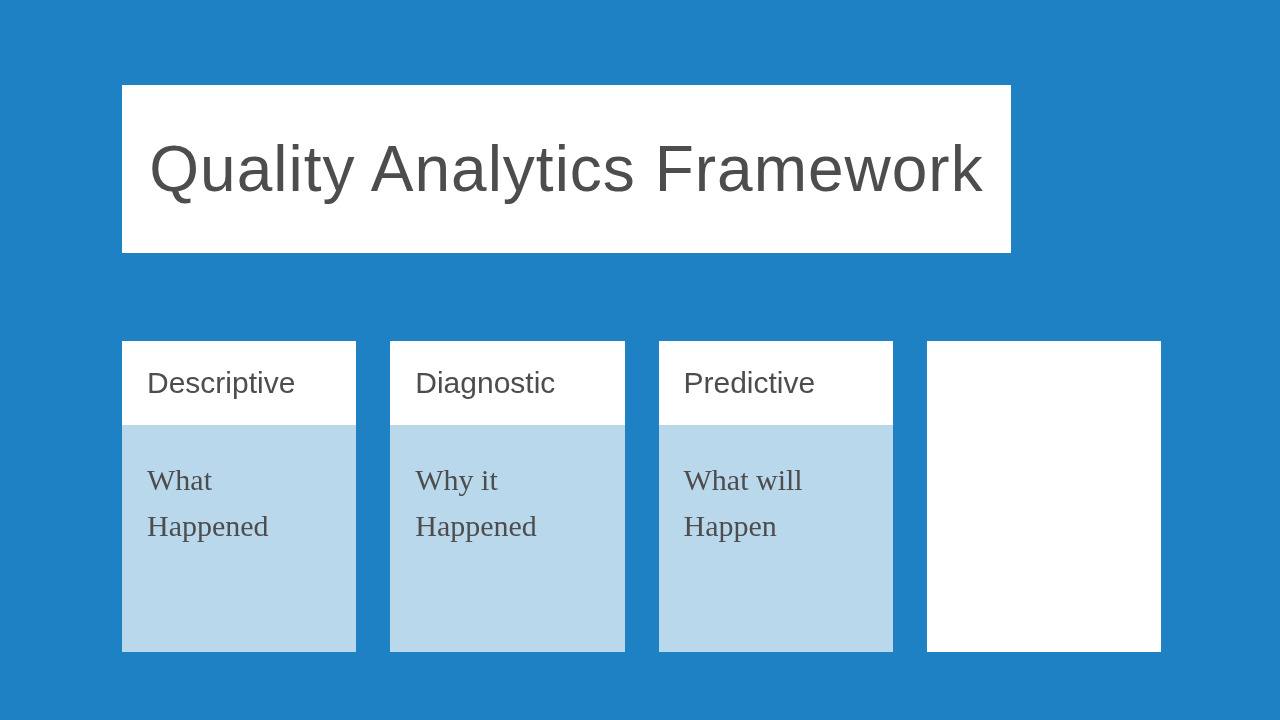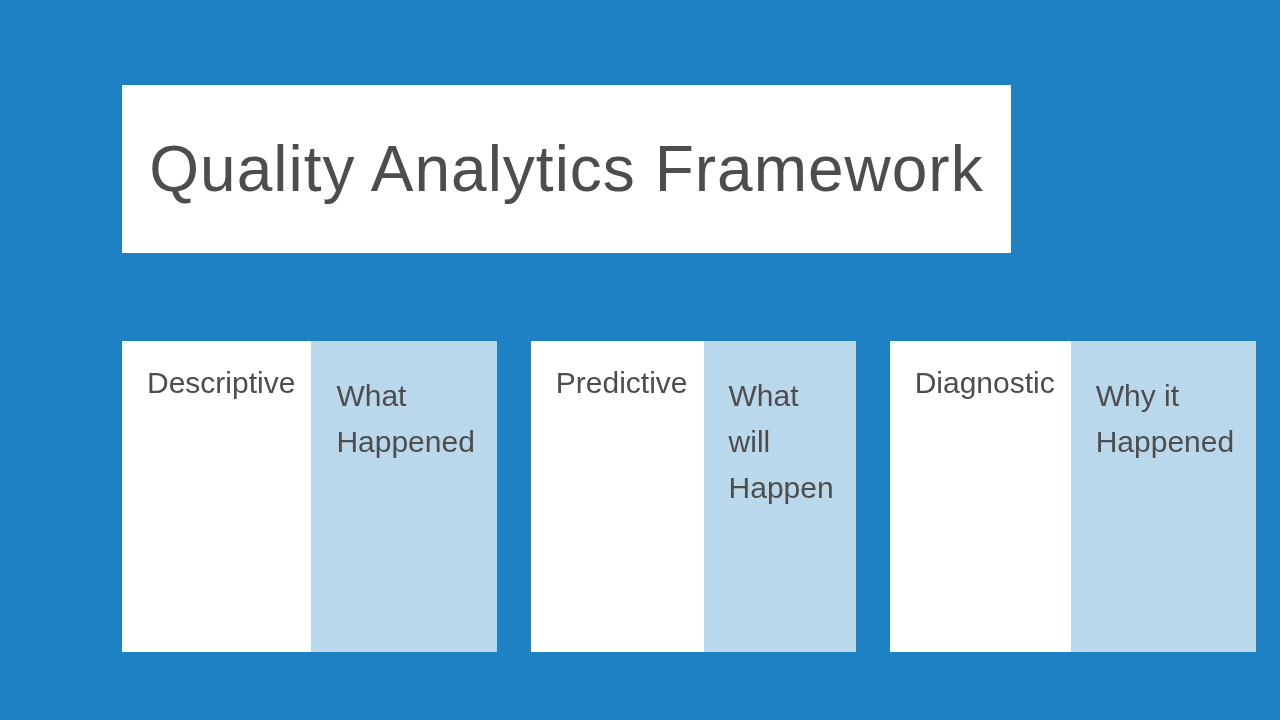--- a/index.html
+++ b/index.html
@@ -38,65 +38,67 @@
   .cards {
     position: absolute;
     left: 122px; top: 341px;
     width: 1039px; height: 311px;
     display: flex;
     gap: 34px;
   }
   .card {
     flex: 1 1 0;
     display: flex;
+    flex-direction: column;
     background: var(--card-header-bg);
   }
   .card-header {
     height: 84px;
     flex: 0 0 84px;
     background: var(--card-header-bg);
     display: flex;
     align-items: center;
     padding: 0 16px 0 25px;
     font-size: 30px;
     color: var(--text);
     white-space: nowrap;
   }
   .card-body {
     flex: 1 1 auto;
     background: var(--card-body-bg);
     padding: 32px 22px 0 25px;
     font-size: 30px;
     line-height: 46px;
     color: var(--text);
+    font-family: Liberation Serif, serif;
   }
 </style>
 </head>
 <body>
 
 <div class="slide">
 
   <div class="title-panel">
     <div class="title-text">Quality Analytics Framework</div>
   </div>
 
   <div class="cards">
 
     <div class="card">
       <div class="card-header">Descriptive</div>
       <div class="card-body">What Happened</div>
     </div>
 
     <div class="card">
-      <div class="card-header">Predictive</div>
-      <div class="card-body">What will Happen</div>
+      <div class="card-header">Diagnostic</div>
+      <div class="card-body">Why it Happened</div>
     </div>
 
     <div class="card">
-      <div class="card-header">Diagnostic</div>
-      <div class="card-body">Why it Happened</div>
+      <div class="card-header">Predictive</div>
+      <div class="card-body">What will Happen</div>
     </div>
 
     <div class="card">
     </div>
 
   </div>
 </div>
 
 </body></html>

